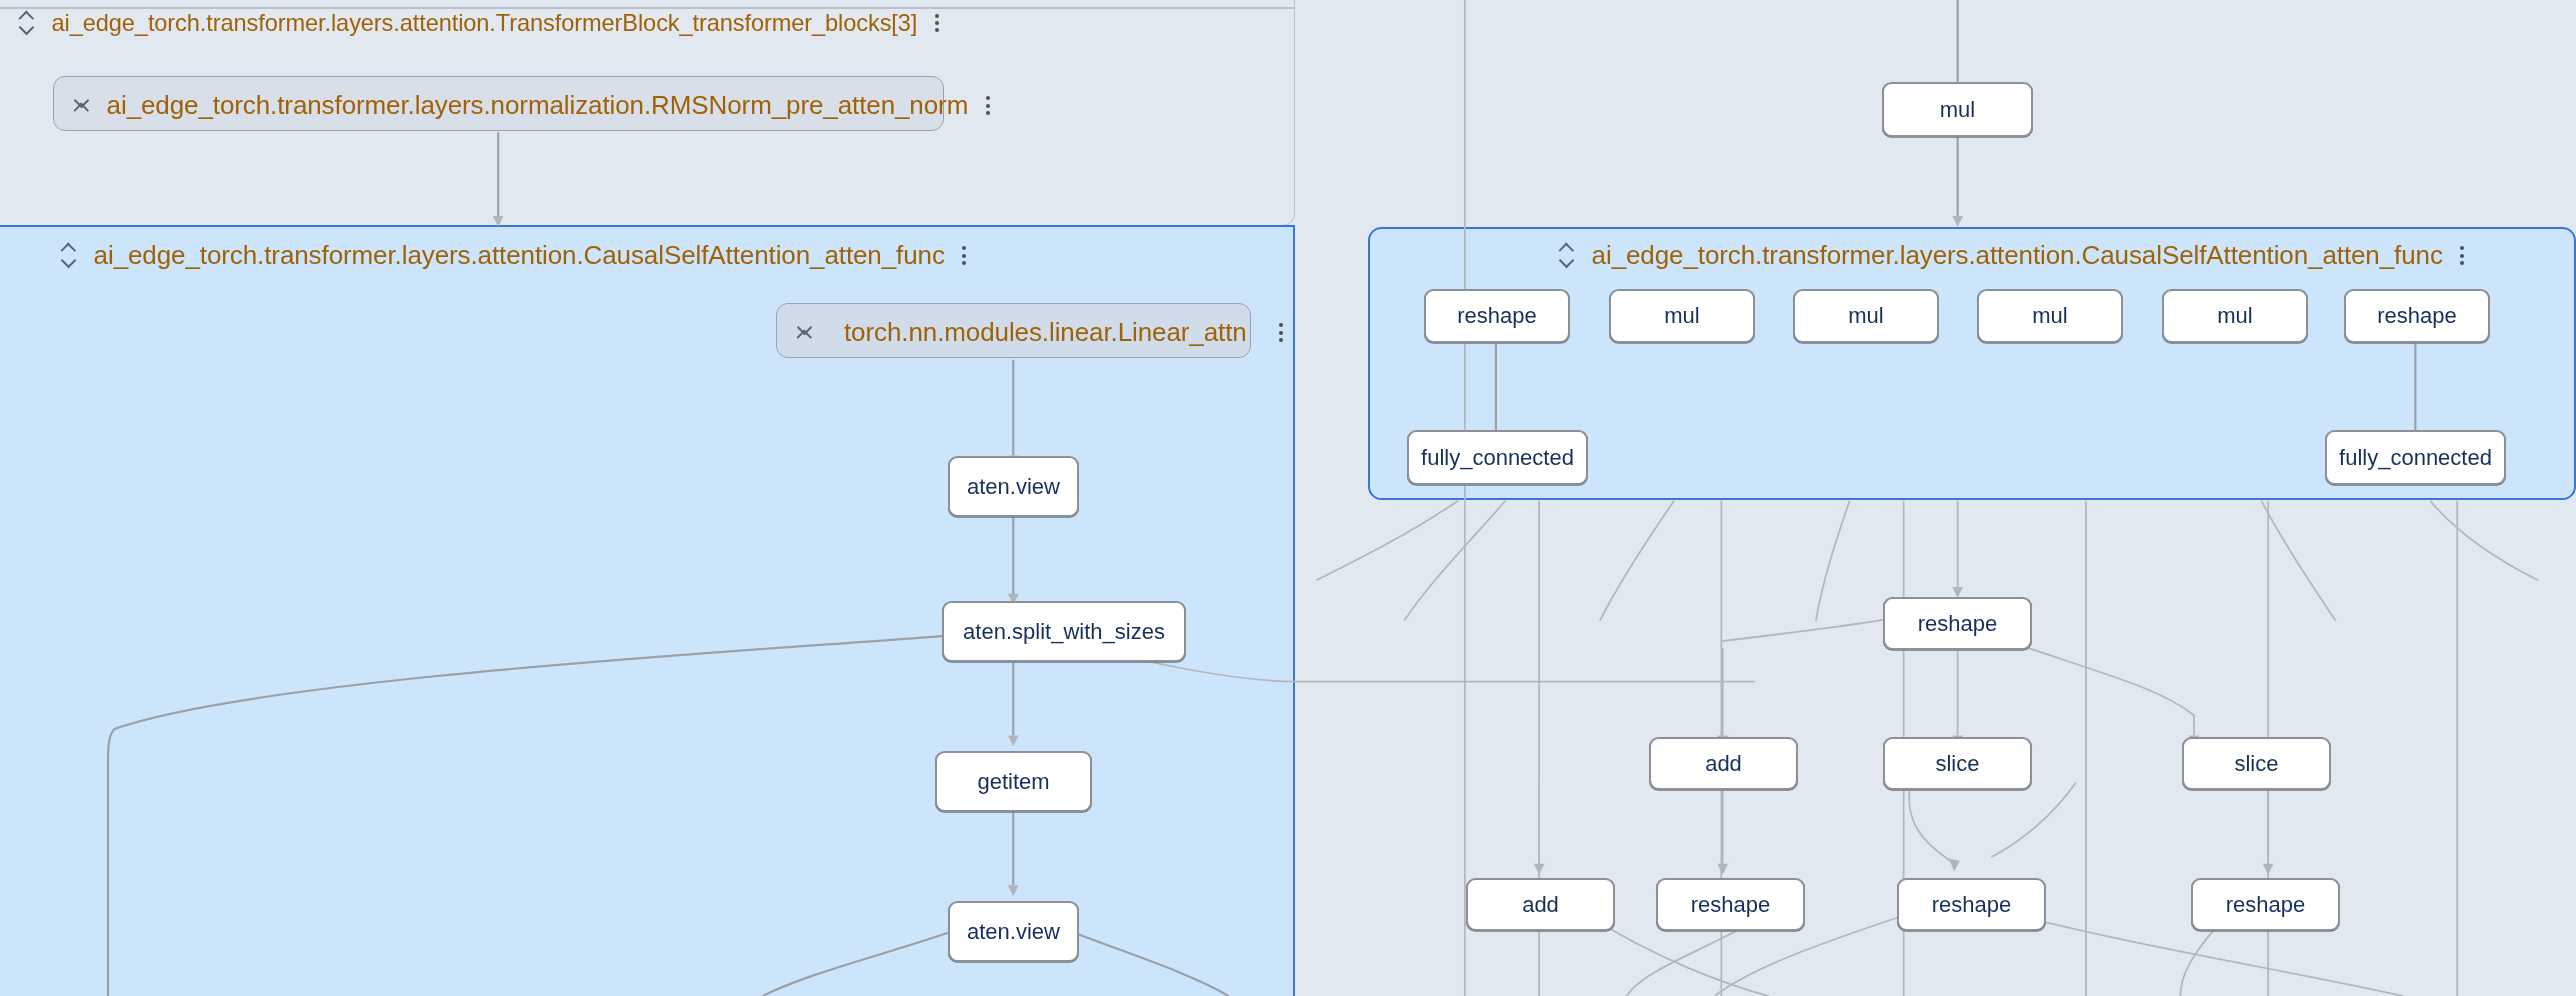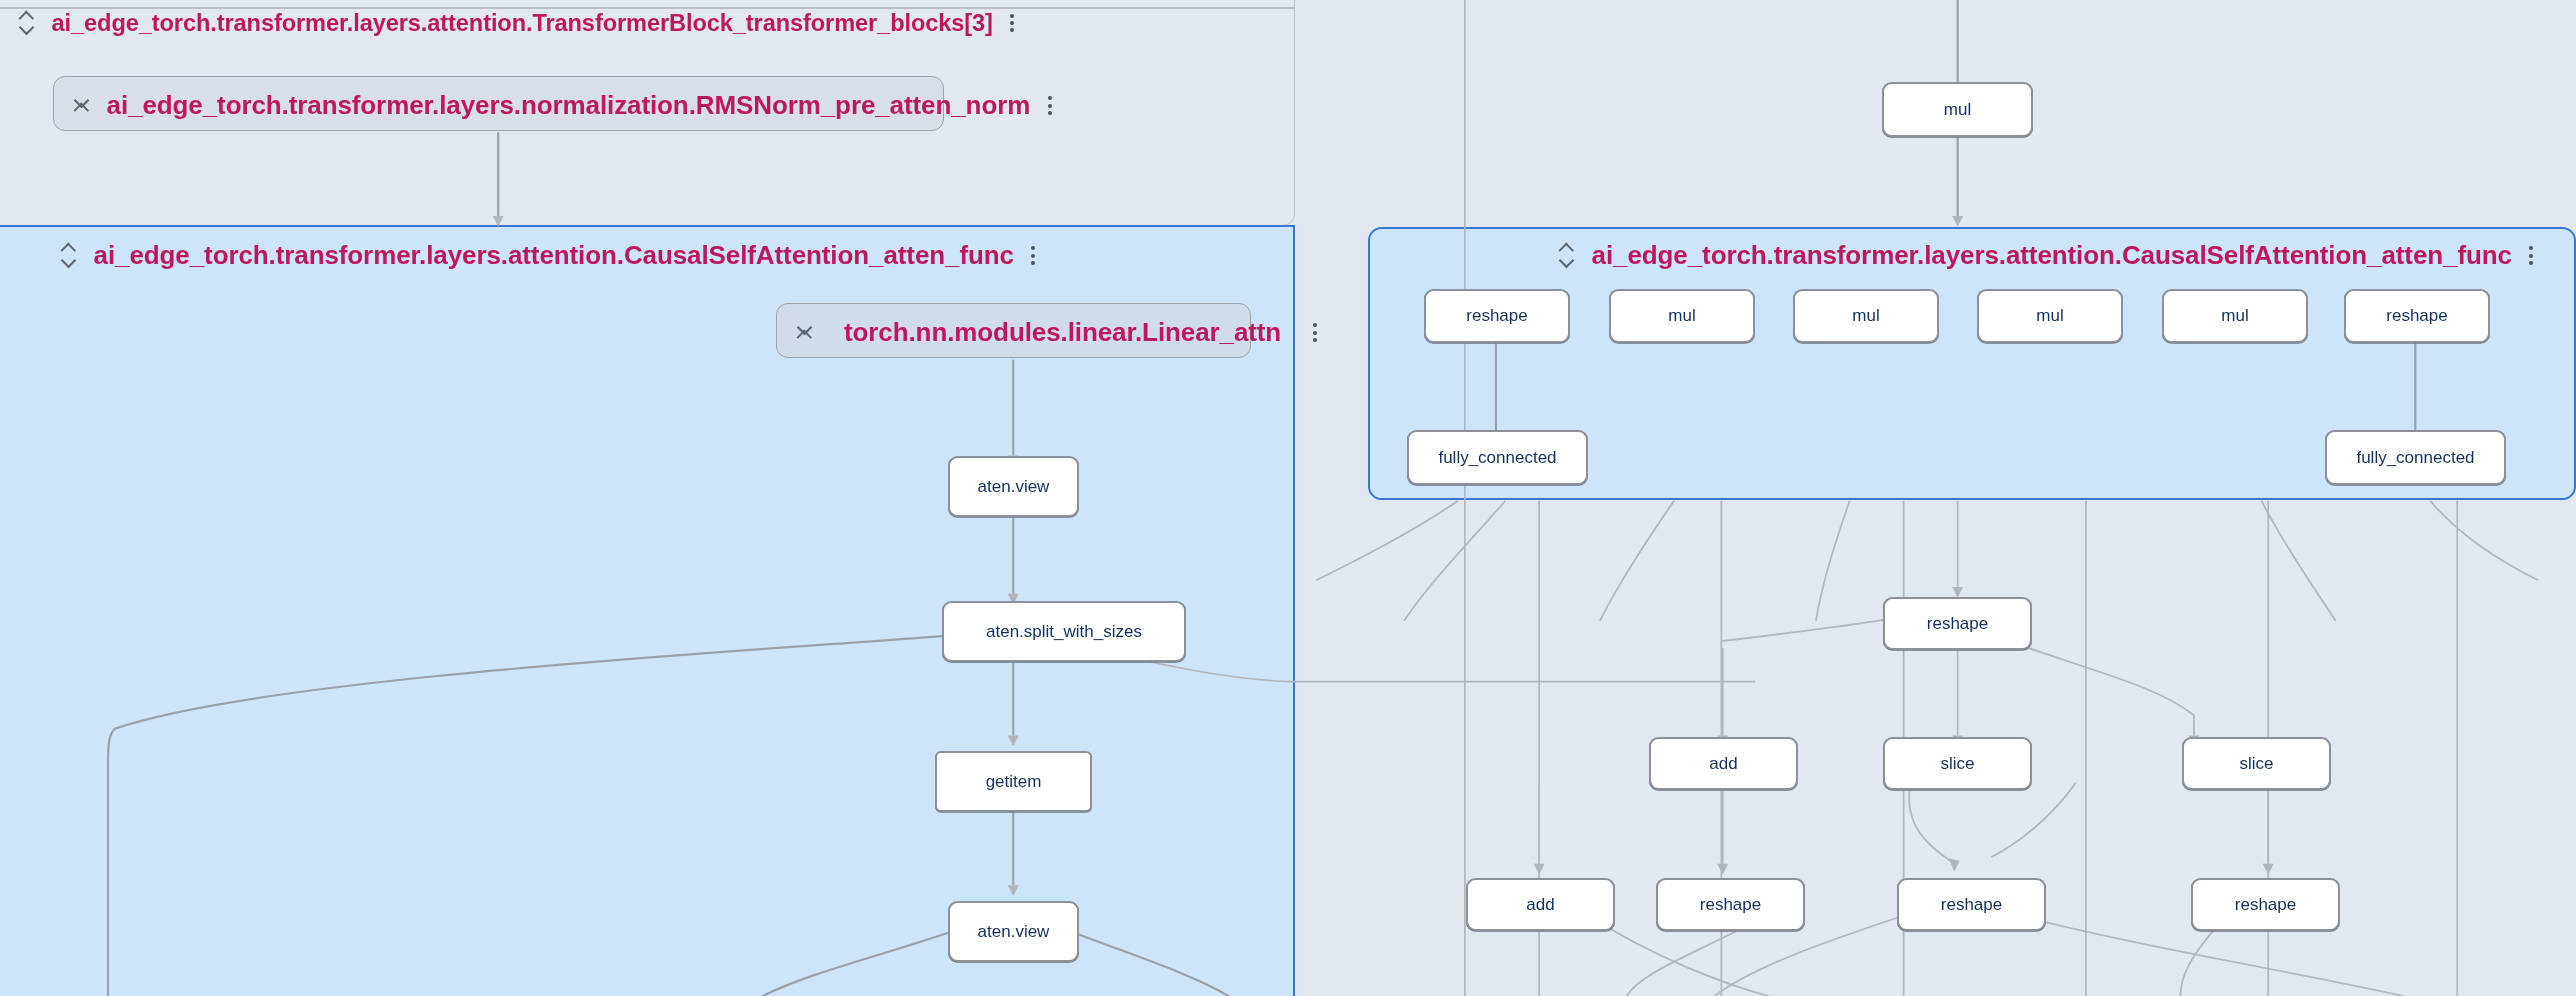--- a/index.html
+++ b/index.html
@@ -70,22 +70,22 @@
 
   
   .panel-header {
     position: absolute;
     display: flex;
     align-items: center;
     gap: 17.6px;
     white-space: nowrap;
   }
   .panel-title {
-    color: #be185d;
-    font-weight: 700;
+    color: #a16207;
+    font-weight: 400;
     letter-spacing: -0.1px;
   }
   .title-lg { font-size: 23.6px; }
   .title-md { font-size: 26px; }
 
   
   .chev-ic {
     position: relative;
     width: 15px;
     height: 23px;
@@ -127,21 +127,21 @@
   .kebab-ic i:nth-child(3) { top: 16px; }
 
   
   .op-node {
     position: absolute;
     box-sizing: border-box;
     background: #ffffff;
     border: 2px solid #8b9099;
     border-radius: 9.5px;
     color: #16305c;
-    font-size: 17px;
+    font-size: 22px;
     display: flex;
     align-items: center;
     justify-content: center;
     white-space: nowrap;
     box-shadow: 0 0.7px 0 0 #6f7680;
   }
 
   
   svg.edges {
     position: absolute;
@@ -303,21 +303,21 @@
     <path d="M2620,1355 C2520,1410 2430,1440 2410,1476" class="thin"></path>
     <path d="M2840,1350 C2720,1390 2600,1430 2540,1476" class="thin"></path>
     <path d="M2965,1350 C3150,1400 3400,1440 3560,1476" class="thin"></path>
     <path d="M3300,1355 C3240,1420 3230,1450 3230,1476" class="thin"></path>
   </svg>
 
   <div class="op-node" style="left:948px; top:456px; width:131px; height:61px;">aten.view</div>
 
   <div class="op-node" style="left:942px; top:601px; width:244px; height:61px;">aten.split_with_sizes</div>
 
-  <div class="op-node" style="left:935px; top:751px; width:157px; height:61px;border-radius:6px;">getitem</div>
+  <div class="op-node" style="left:935px; top:751px; width:157px; height:61px;">getitem</div>
 
   <div class="op-node" style="left:948px; top:901px; width:131px; height:61px;">aten.view</div>
 
   <div class="op-node" style="left:1882px; top:82px; width:151px; height:55px;">mul</div>
 
   <div class="op-node" style="left:1424px; top:289px; width:146px; height:54px;">reshape</div>
 
   <div class="op-node" style="left:1609px; top:289px; width:146px; height:54px;">mul</div>
 
   <div class="op-node" style="left:1793px; top:289px; width:146px; height:54px;">mul</div>

